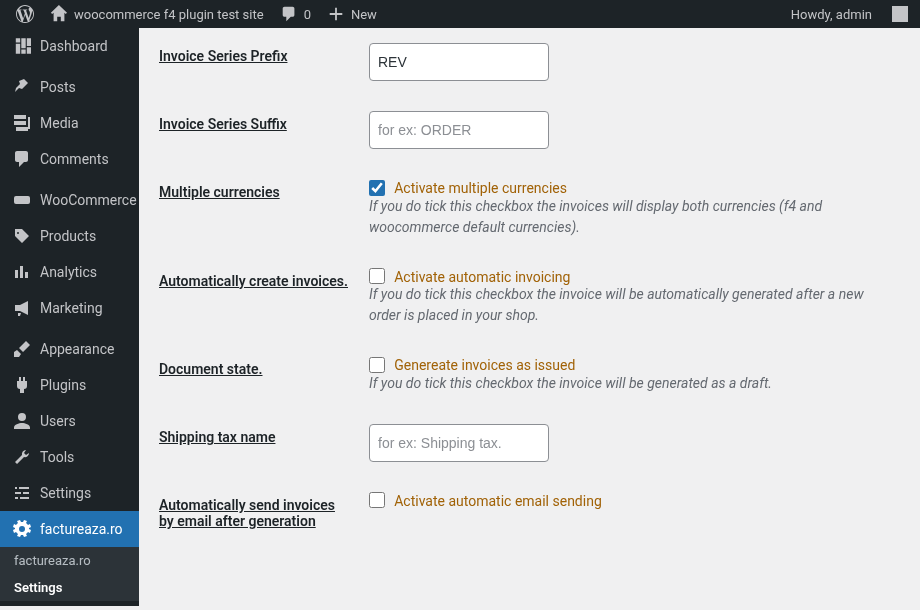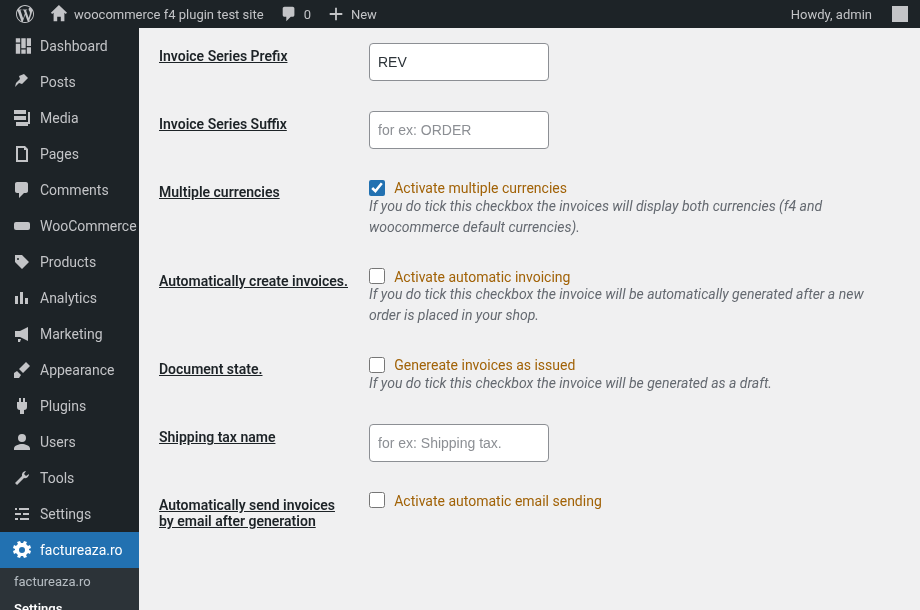--- a/index.html
+++ b/index.html
@@ -85,26 +85,20 @@
       <span>Posts</span>
     </div>
     <div class="menu-item">
       <svg class="micon" viewBox="0 0 20 20">
           <path d="M2 2h12v4H2V2zm0 6h12v4H2V8zm14-4h2v12h-2V4zM4 14h12v4H4v-4z"></path>
         </svg>
       <span>Media</span>
     </div>
     <div class="menu-item">
       <svg class="micon" viewBox="0 0 20 20">
-          <path d="M4 2h9l3 3v13H4V2zm2 2v12h8V6h-2V4H6z"></path>
-        </svg>
-      <span>Pages</span>
-    </div>
-    <div class="menu-item">
-      <svg class="micon" viewBox="0 0 20 20">
           <path d="M5 2h9c1.1 0 2 .9 2 2v7c0 1.1-.9 2-2 2h-2l-5 5v-5H5c-1.1 0-2-.9-2-2V4c0-1.1.9-2 2-2z"></path>
         </svg>
       <span>Comments</span>
     </div>
     <div class="menu-sep"></div>
     <div class="menu-item">
       <svg class="micon" viewBox="0 0 20 20">
           <rect x="2" y="6" width="16" height="8" rx="2"></rect>
         </svg>
       <span>WooCommerce</span>

